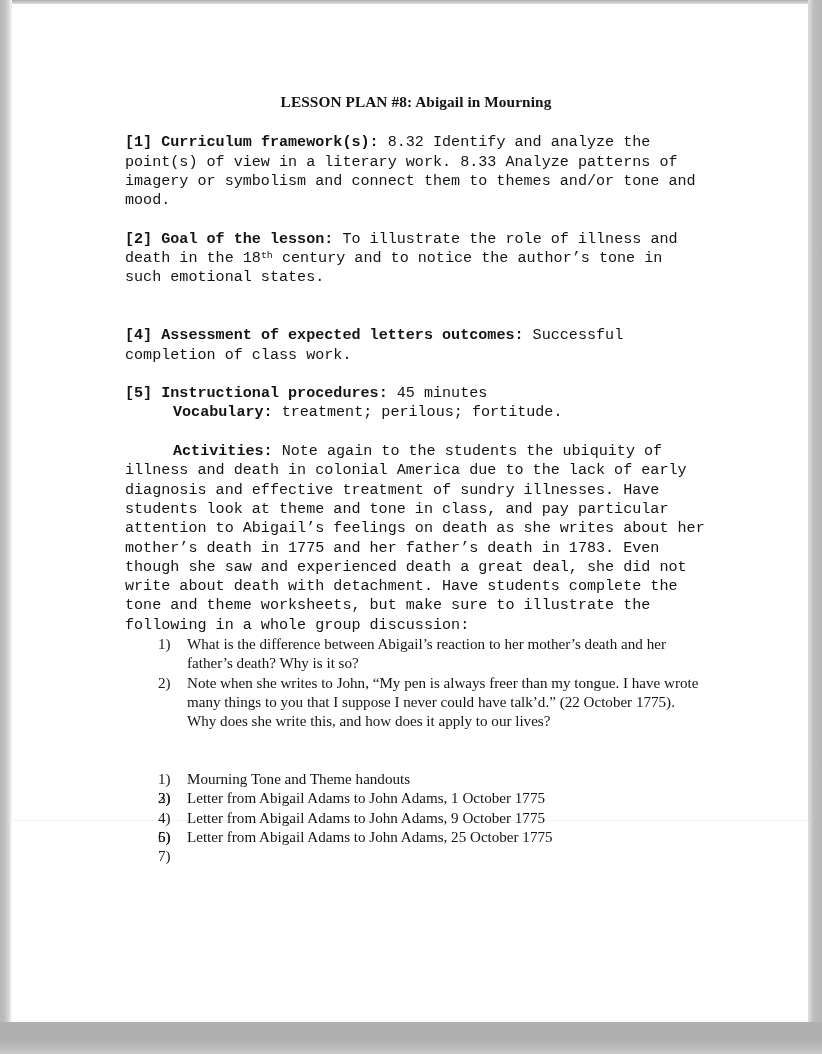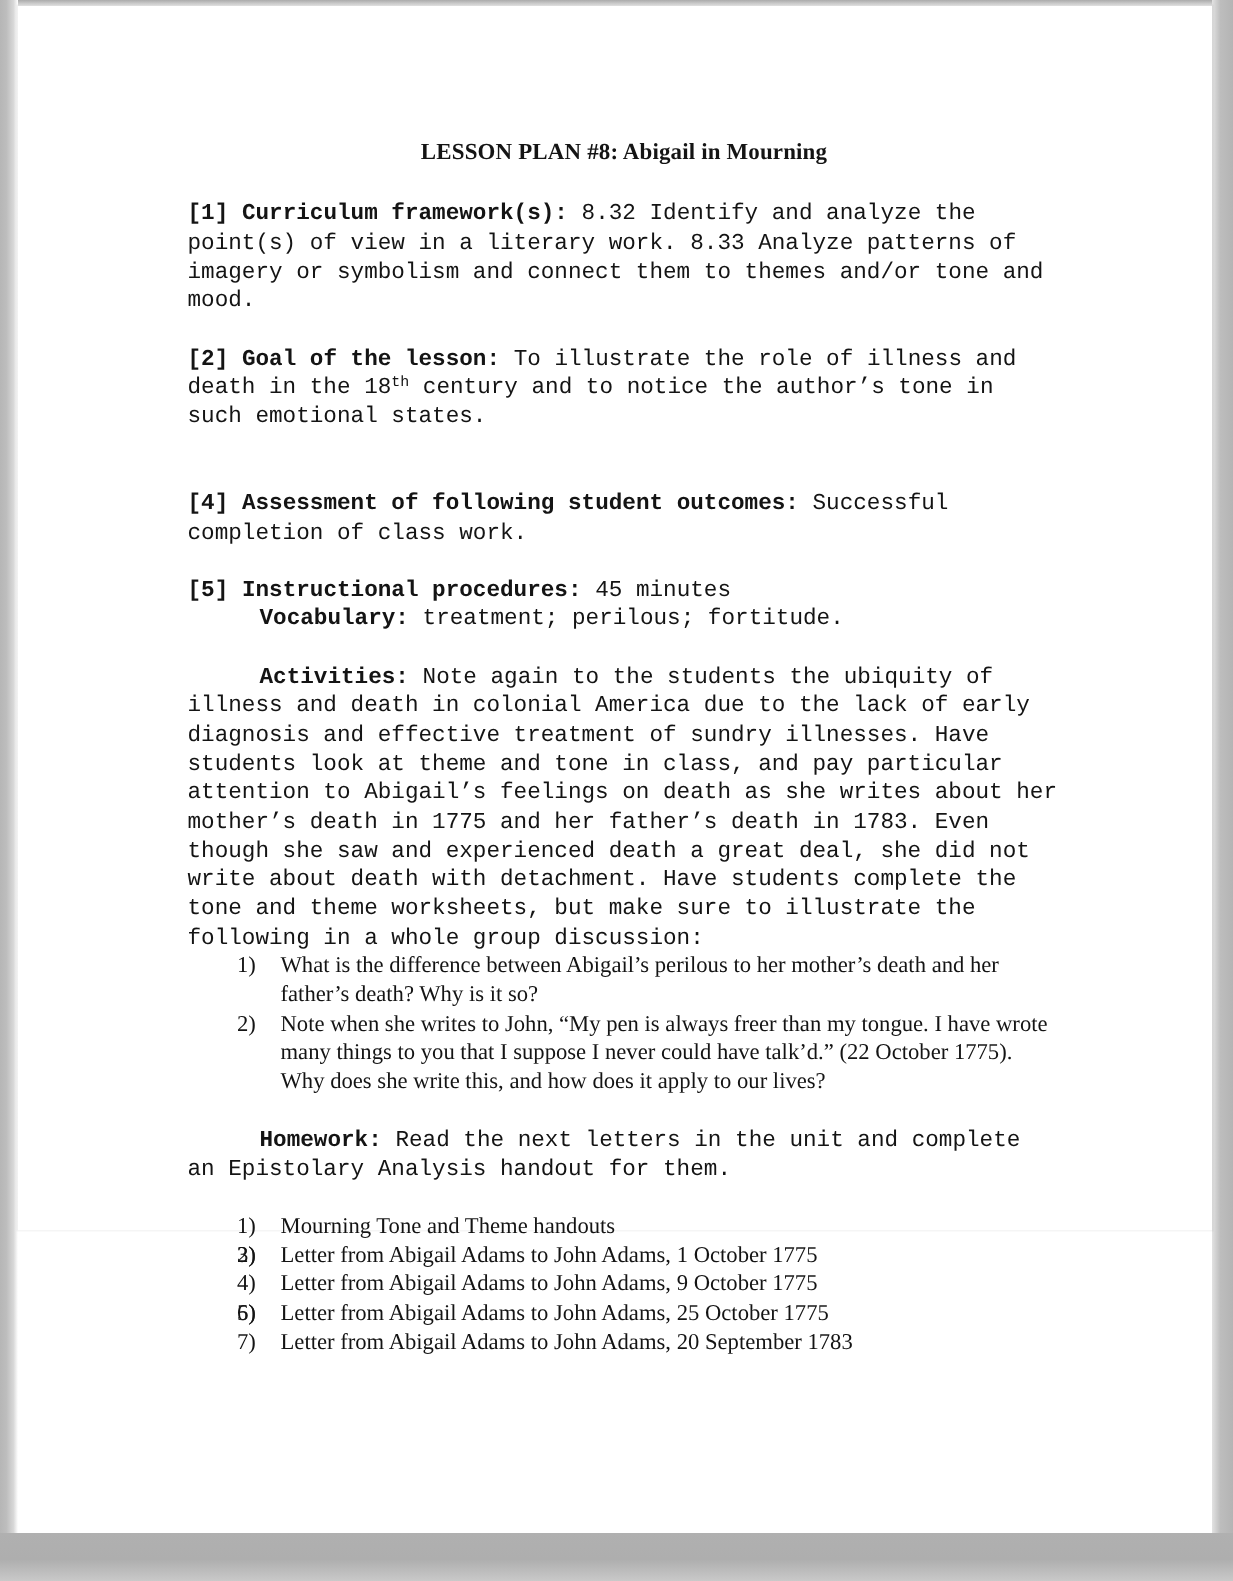--- a/index.html
+++ b/index.html
@@ -139,49 +139,48 @@
 
       <div class="gap"></div>
 
       <div class="para sect-block"><span class="label">[2]</span><span class="label">&nbsp;</span><span class="label">Goal of the lesson:</span><span> To illustrate the role of illness and death in the 18</span><sup>th</sup><span> century and to notice the author’s tone in such emotional states.</span></div>
 
       <div class="gap"></div>
 
 
       <div class="gap"></div>
 
-      <div class="para sect-block"><span class="label">[4]</span><span class="label">&nbsp;</span><span class="label">Assessment of following student outcomes:</span><span> Successful completion of class work.</span></div>
+      <div class="para sect-block"><span class="label">[4]</span><span class="label">&nbsp;</span><span class="label">Assessment of expected letters outcomes:</span><span> Successful completion of class work.</span></div>
 
       <div class="gap"></div>
 
       <div class="para sect-block"><span class="label">[5]</span><span class="label">&nbsp;</span><span class="label">Instructional procedures:</span><span> 45 minutes</span></div>
 
       <div class="para"><span class="tab-indent"></span><span class="label">Vocabulary:</span><span> treatment; perilous; fortitude.</span></div>
 
       <div class="gap"></div>
 
       <div class="para"><span class="tab-indent"></span><span class="label">Activities:</span><span>  Note again to the students the ubiquity of illness and death in colonial America due to the lack of early diagnosis and effective treatment of sundry illnesses. Have students look at theme and tone in class, and pay particular attention to Abigail’s feelings on death as she writes about her mother’s death in 1775 and her father’s death in 1783. Even though she saw and experienced death a great deal, she did not write about death with detachment.  Have students complete the tone and theme worksheets, but make sure to illustrate the following in a whole group discussion:</span></div>
 
       <ol class="numlist">
-        <li><span class="marker">1)</span><span>What is the difference between Abigail’s perilous to her mother’s death and her father’s death?  Why is it so?</span></li>
+        <li><span class="marker">1)</span><span>What is the difference between Abigail’s reaction to her mother’s death and her father’s death?  Why is it so?</span></li>
         <li><span class="marker">2)</span><span>Note when she writes to John, “My pen is always freer than my tongue. I have wrote many things to you that I suppose I never could have talk’d.” (22 October 1775).  Why does she write this, and how does it apply to our lives?</span></li>
       </ol>
 
       <div class="gap"></div>
 
-      <div class="para"><span class="tab-indent"></span><span class="label">Homework:</span><span>  Read the next letters in the unit and complete an Epistolary Analysis handout for them.</span></div>
 
       <div class="gap"></div>
 
 
       <ol class="numlist tight">
         <li><span class="marker">1)</span><span>Mourning Tone and Theme handouts</span></li>
         <li><span class="marker">2)</span></li>
         <li><span class="marker">3)</span><span>Letter from Abigail Adams to John Adams, 1 October 1775</span></li>
         <li><span class="marker">4)</span><span>Letter from Abigail Adams to John Adams, 9 October 1775</span></li>
         <li><span class="marker">5)</span></li>
         <li><span class="marker">6)</span><span>Letter from Abigail Adams to John Adams, 25 October 1775</span></li>
-        <li><span class="marker">7)</span><span>Letter from Abigail Adams to John Adams, 20 September 1783</span></li>
+        <li><span class="marker">7)</span></li>
       </ol>
 
     </div>
   </div>
 </div>
 
 </body></html>

